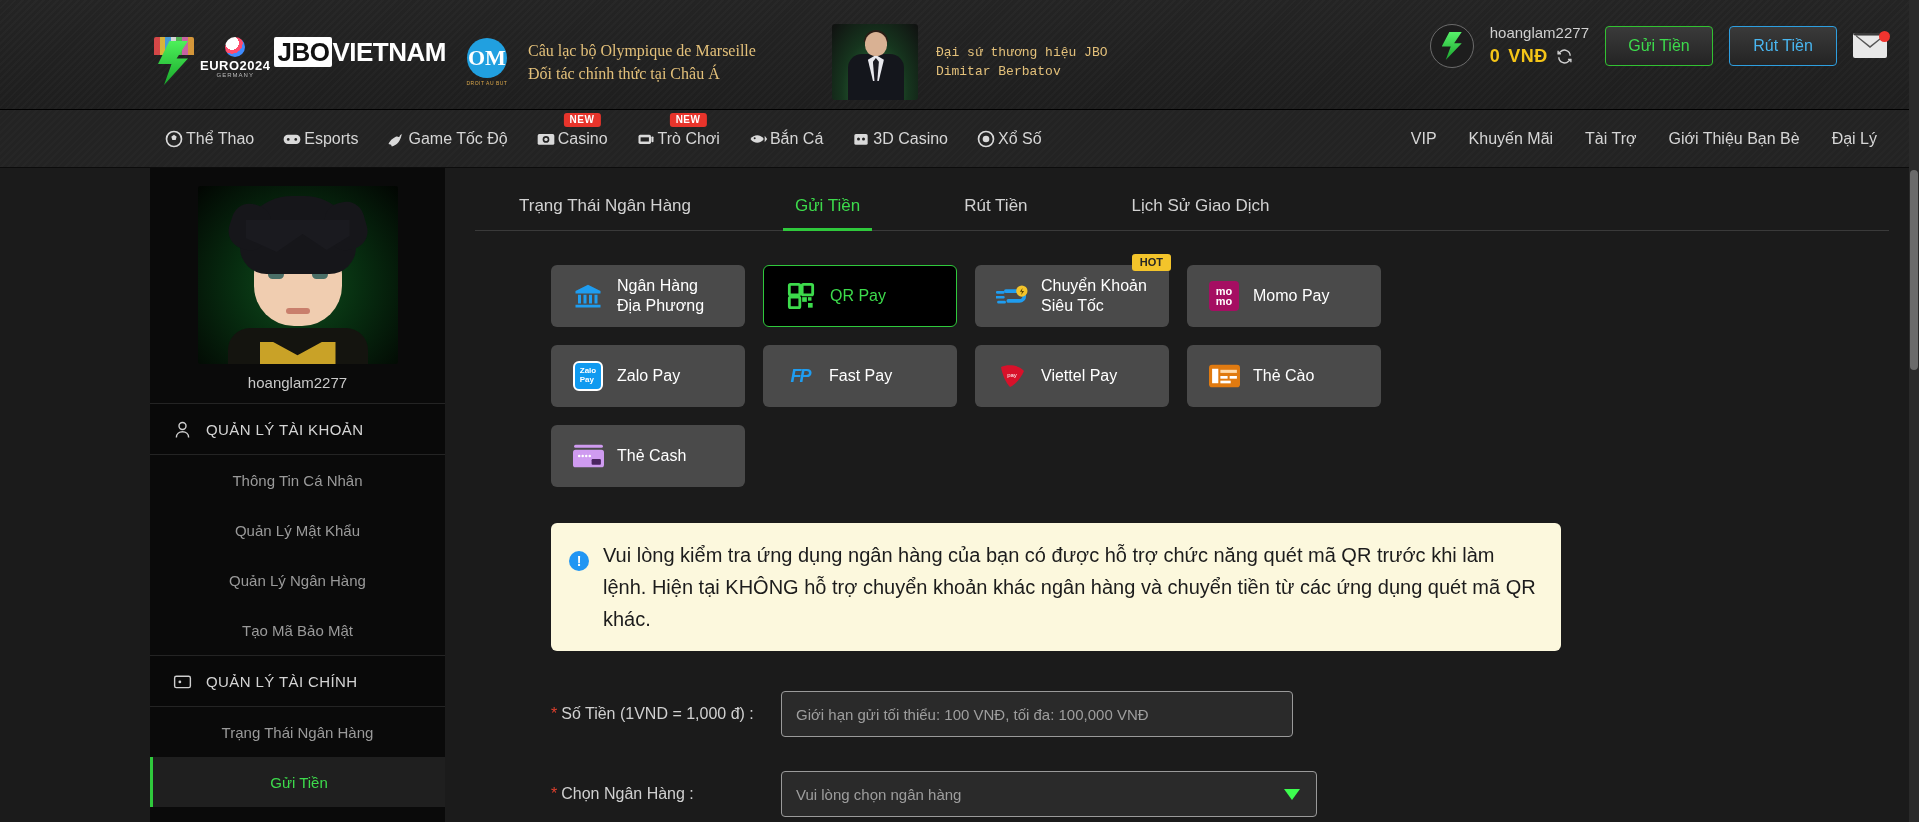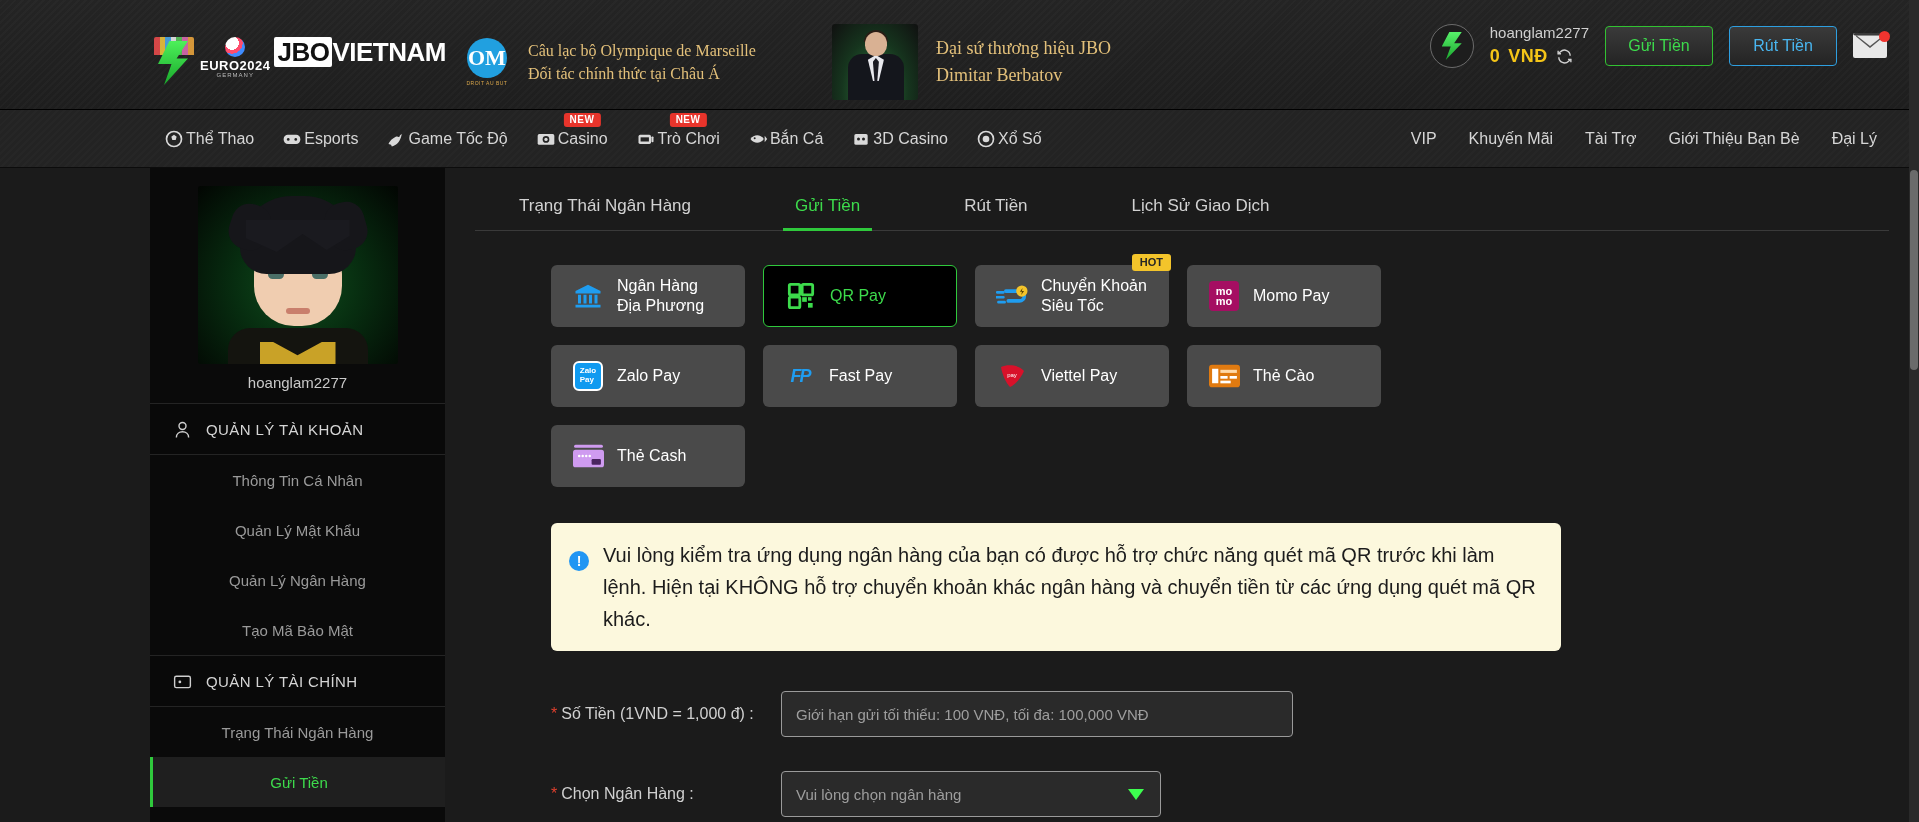--- a/index.html
+++ b/index.html
@@ -53,21 +53,21 @@
 
   .amb-photo {
     width:86px; height:76px; border-radius:3px; position:relative; overflow:hidden;
     background: radial-gradient(ellipse at 50% 90%, #2f7a3e 0%, #16351e 55%, #101010 100%);
   }
   .amb-photo .head { position:absolute; left:33px; top:8px; width:22px; height:24px; border-radius:50% 50% 45% 45%; background:#d9b193; }
   .amb-photo .hair { position:absolute; left:32px; top:6px; width:24px; height:12px; border-radius:12px 12px 0 0; background:#2a1d15; }
   .amb-photo .body { position:absolute; left:16px; top:30px; width:56px; height:48px; background:#14161c; border-radius:14px 14px 0 0; }
   .amb-photo .shirt { position:absolute; left:36px; top:31px; width:16px; height:26px; background:#e9e9ee; clip-path: polygon(50% 0, 100% 18%, 68% 100%, 32% 100%, 0 18%); }
   .amb-photo .tie { position:absolute; left:41px; top:34px; width:6px; height:24px; background:#1a1a22; clip-path: polygon(50% 0, 100% 16%, 72% 100%, 28% 100%, 0 16%); }
-  .amb-text { font-family:Liberation Serif, serif; color:#e3c07a; font-size:18px; line-height:1.5; }
+  .amb-text { font-family:Liberation Mono, monospace; color:#e3c07a; font-size:13px; line-height:1.5; }
 
   
   .acct { position:absolute; right:0px; top:24px; display:flex; align-items:center; gap:16px; padding-right:30px;}
   .avatar-circle {
     width:44px;height:44px;border-radius:50%;border:1px solid #6b6b6b;
     display:flex;align-items:center;justify-content:center;background:#1d1d1d;
   }
   .avatar-circle .bolt2 {
     width:20px;height:28px;
     background: linear-gradient(180deg,#57f06a 0%, #1aa62d 100%);
@@ -186,21 +186,21 @@
   .form { margin:40px 0 0 76px; width:1010px; }
   .form-row { display:flex; align-items:center; margin-bottom:34px; }
   .form-label { width:230px; color:#d0d0d0; font-size:16px; padding-right:20px; text-align:left; }
   .req { color:#e0402e; margin-right:4px; }
   .form-ctrl {
     height:46px; border:1px solid #9a9a9a; border-radius:4px; background:#2a2a2a;
     display:flex; align-items:center; padding:0 14px; color:#9e9e9e; font-size:15px;
     position:relative; cursor:text;
   }
   .ctrl-amount { width:512px; }
-  .ctrl-bank { width:380px; cursor:pointer; }
+  .ctrl-bank { width:536px; cursor:pointer; }
   .ctrl-promo { width:658px; cursor:pointer; }
   .caret { position:absolute; right:16px; width:0;height:0; border-left:8px solid transparent; border-right:8px solid transparent; border-top:11px solid #3dfd4f; }
 
   .scrollbar { position:absolute; right:0; top:0; width:10px; height:822px; background:#2a2a2a; }
   .scroll-thumb { position:absolute; right:1px; top:170px; width:8px; height:200px; background:#6b6b6b; border-radius:4px; }
 </style>
 </head>
 <body>
 
 <div id="page">

